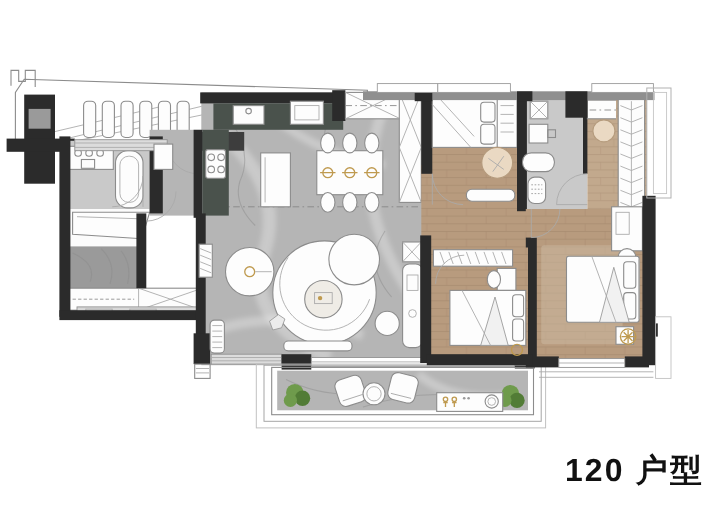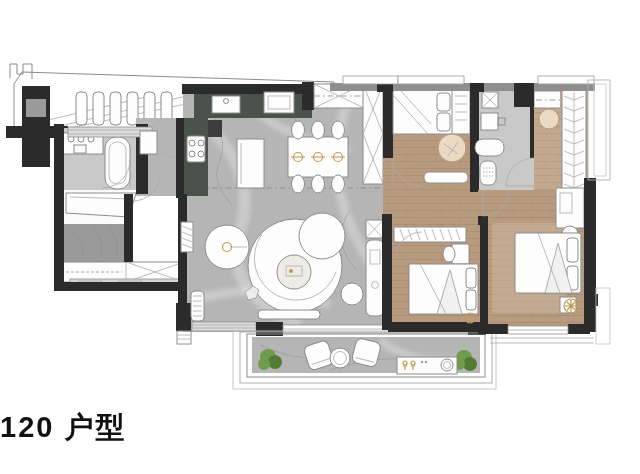--- a/index.html
+++ b/index.html
@@ -4,21 +4,21 @@
 <style>
   :root{
     --wall:#2b2b2b; --wall_light:#8f8f8f; --marble:#b5b5b5; --marble_dark:#9a9a9a;
     --tile:#c9c9c9; --wood:#b89b7e; --counter:#4a524c; --furniture:#fdfdfd;
     --outline:#8c8c8c; --gold:#bf9a4f; --plant:#6f9b4c; --rug:#cdbba4; --page:#ffffff;
   }
   html,body{margin:0;padding:0;background:var(--page);}
   .canvas{position:relative;width:640px;height:474px;background:var(--page);overflow:hidden;
           font-family:"Liberation Sans",sans-serif;}
   svg{position:absolute;left:0;top:0;}
-  .plan-title{position:absolute;left:0;right:0;top:408px;text-align:left;
+  .plan-title{position:absolute;left:0;right:0;top:408px;text-align:right;
     font-size:29px;font-weight:bold;color:#111;letter-spacing:2px;
     font-family:"Liberation Sans","DejaVu Sans",sans-serif;}
   
   .wall{fill:var(--wall);}
   .wallL{fill:var(--wall_light);}
   .wallM{fill:#3d3d3d;}
   .marble{fill:var(--marble);}
   .marbleD{fill:var(--marble_dark);}
   .tile{fill:var(--tile);}
   .counter{fill:var(--counter);}

